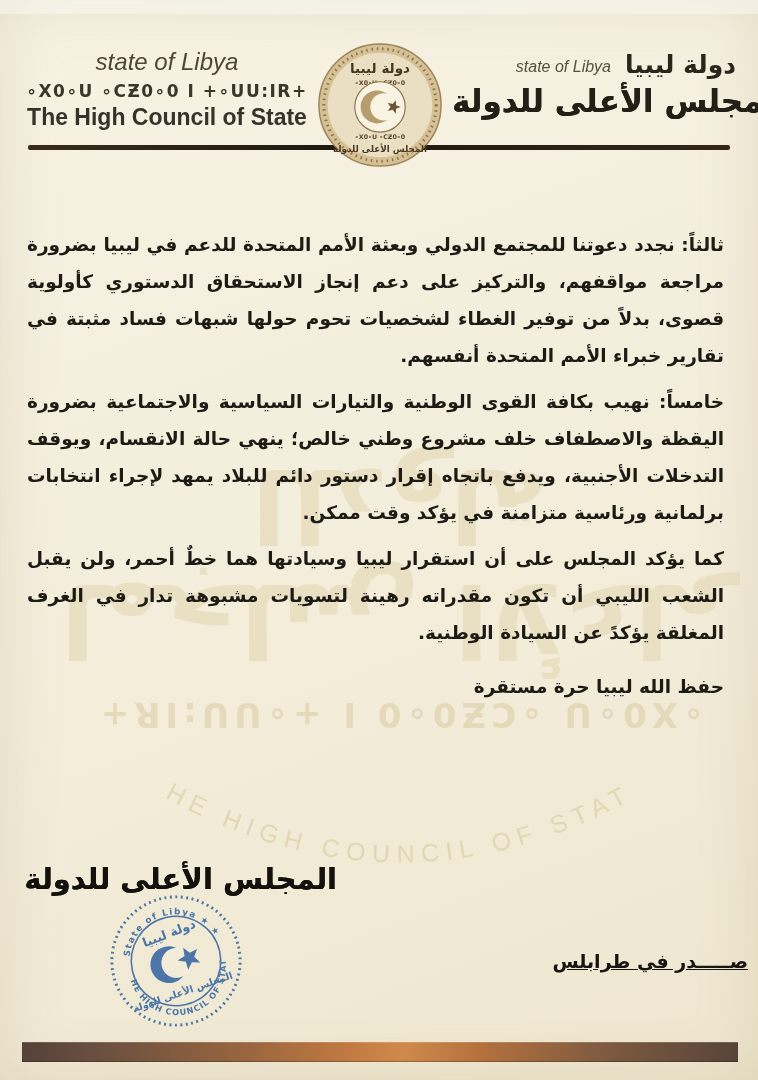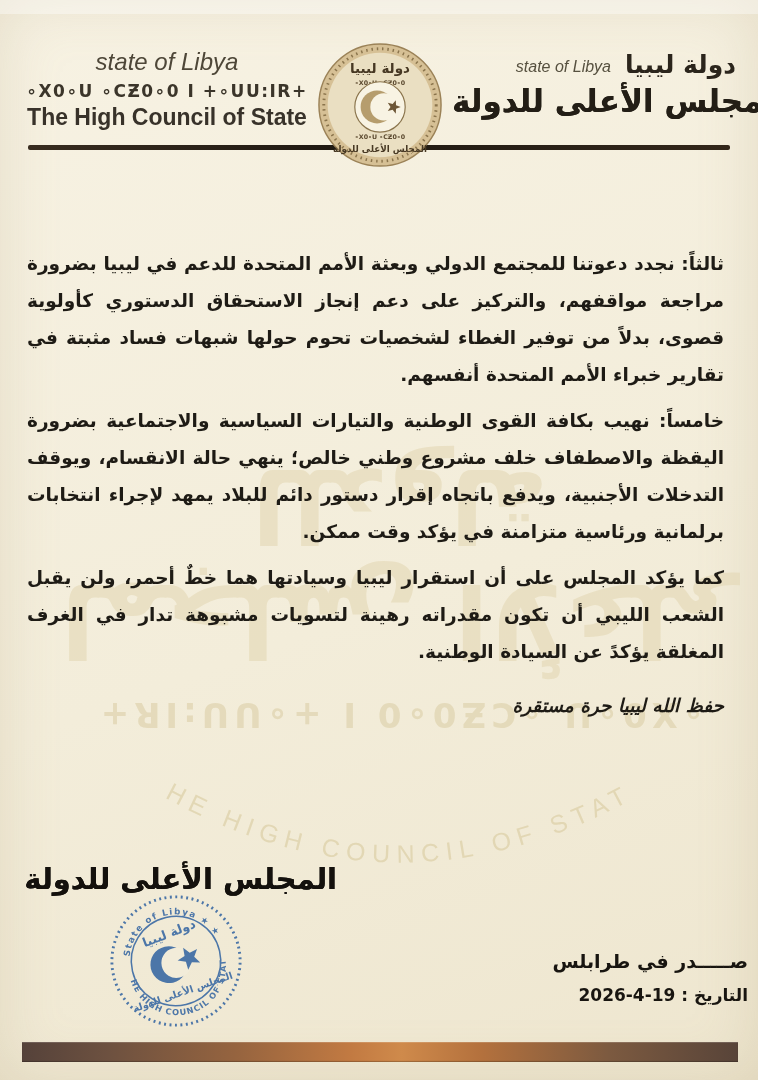--- a/index.html
+++ b/index.html
@@ -21,32 +21,32 @@
   .hdr-seal{position:absolute;left:317px;top:42px;width:126px;height:126px;z-index:3;}
   .hdr-right{position:absolute;right:16px;top:50px;width:290px;text-align:center;z-index:4;}
   .hr-row{display:flex;justify-content:flex-end;align-items:flex-start;gap:14px;padding-right:6px;}
   .hr-en{font:italic 400 16px "Liberation Sans",sans-serif;color:#56503f;margin-top:8px;}
   .hr-ar-small{font:700 25px "DejaVu Sans",sans-serif;color:#2b251c;}
   .hr-ar-main{font:900 31px "DejaVu Sans",sans-serif;color:#231e16;margin-top:4px;white-space:nowrap;
     text-shadow:0 0 .6px #231e16;}
   
   .watermark{position:absolute;left:60px;top:290px;z-index:0;opacity:.6;}
   
-  .letter{position:absolute;left:27px;right:34px;top:226px;z-index:2;margin-top:19px;}
+  .letter{position:absolute;left:27px;right:34px;top:226px;z-index:2;}
   .letter p{font:700 18.5px/37px "DejaVu Sans",sans-serif;color:#1e1b15;
     text-align:justify;margin:0 0 9px 0;}
-  .letter p.closing{text-align:right;margin-top:17px;font-style:italic;}
+  .letter p.closing{text-align:right;margin-top:17px;}
   
   .signature{position:absolute;left:52px;top:862px;width:285px;z-index:3;text-align:center;
     font:900 29px "DejaVu Sans",sans-serif;color:#14110d;white-space:nowrap;text-shadow:0 0 .6px #14110d;}
   .stamp{position:absolute;left:108px;top:893px;width:136px;height:136px;z-index:2;
     transform:rotate(-13deg);opacity:.92;}
   
   .footer{position:absolute;right:10px;top:950px;z-index:3;text-align:right;}
-  .f-issued{font:700 19px "DejaVu Sans",sans-serif;color:#181510;}
+  .f-issued{font:700 19px "DejaVu Sans",sans-serif;color:#181510;text-decoration:underline;}
   .f-date{font:700 17px "DejaVu Sans",sans-serif;color:#181510;margin-top:13px;}
   .bottom-bar{position:absolute;left:22px;top:1042px;width:716px;height:20px;z-index:4;
     background:linear-gradient(90deg,#55423a 0%,#6d5140 12%,#96643f 30%,#c27a42 46%,#cf8a4b 53%,#b4713d 64%,#7c5a40 82%,#584439 100%);
     box-shadow:inset 0 1px 0 rgba(255,255,255,.15), inset 0 -1px 1px rgba(0,0,0,.25);}
 </style>
 </head>
 <body>
 
 <div class="page">
 
@@ -118,21 +118,17 @@
       <text x="70" y="45" text-anchor="middle" font-size="13" font-weight="bold" fill="#3f6da5" transform="rotate(-8 70 45)">دولة ليبيا</text>
       <circle cx="62" cy="72" r="19" fill="#3f6da5"></circle>
       <circle cx="70" cy="72" r="15.5" fill="#f3edda"></circle>
       <polygon transform="translate(84,70) scale(1.75) rotate(-18)" fill="#3f6da5" points="0,-7 1.76,-2.43 6.66,-2.16 2.85,0.93 4.11,5.66 0,3 -4.11,5.66 -2.85,0.93 -6.66,-2.16 -1.76,-2.43"></polygon>
       <text x="70" y="106" text-anchor="middle" font-size="10" font-weight="bold" fill="#3f6da5" transform="rotate(-6 70 106)">المجلس الأعلى للدولة</text>
     </svg>
   </div>
 
   <div class="footer" dir="rtl">
     <div class="f-issued">صـــــدر في طرابلس</div>
-    <div class="f-date">
-      <span>التاريخ :</span>
-      <span dir="ltr">2026-4-19</span>
-    </div>
   </div>
 
   <div class="bottom-bar"></div>
 
 </div>
 
 </body></html>

